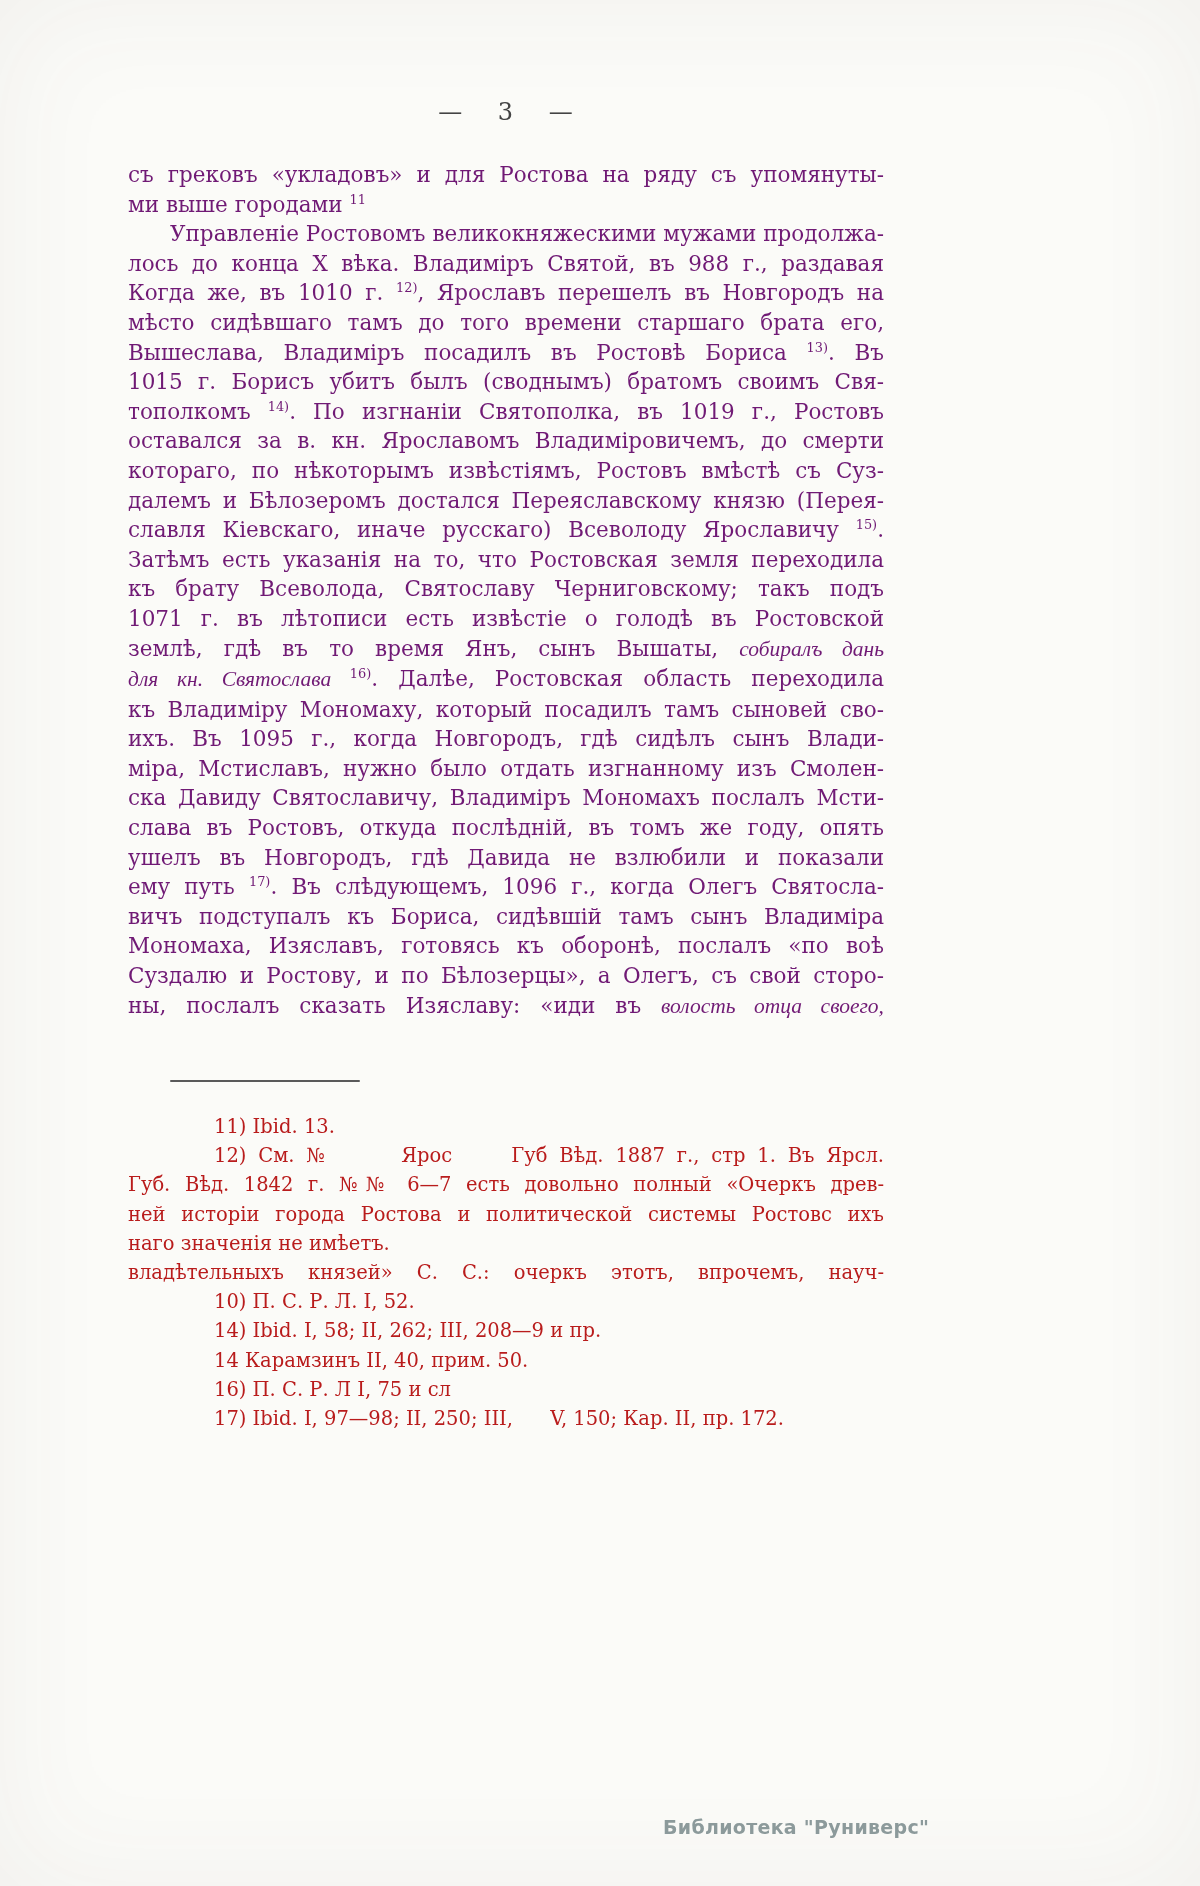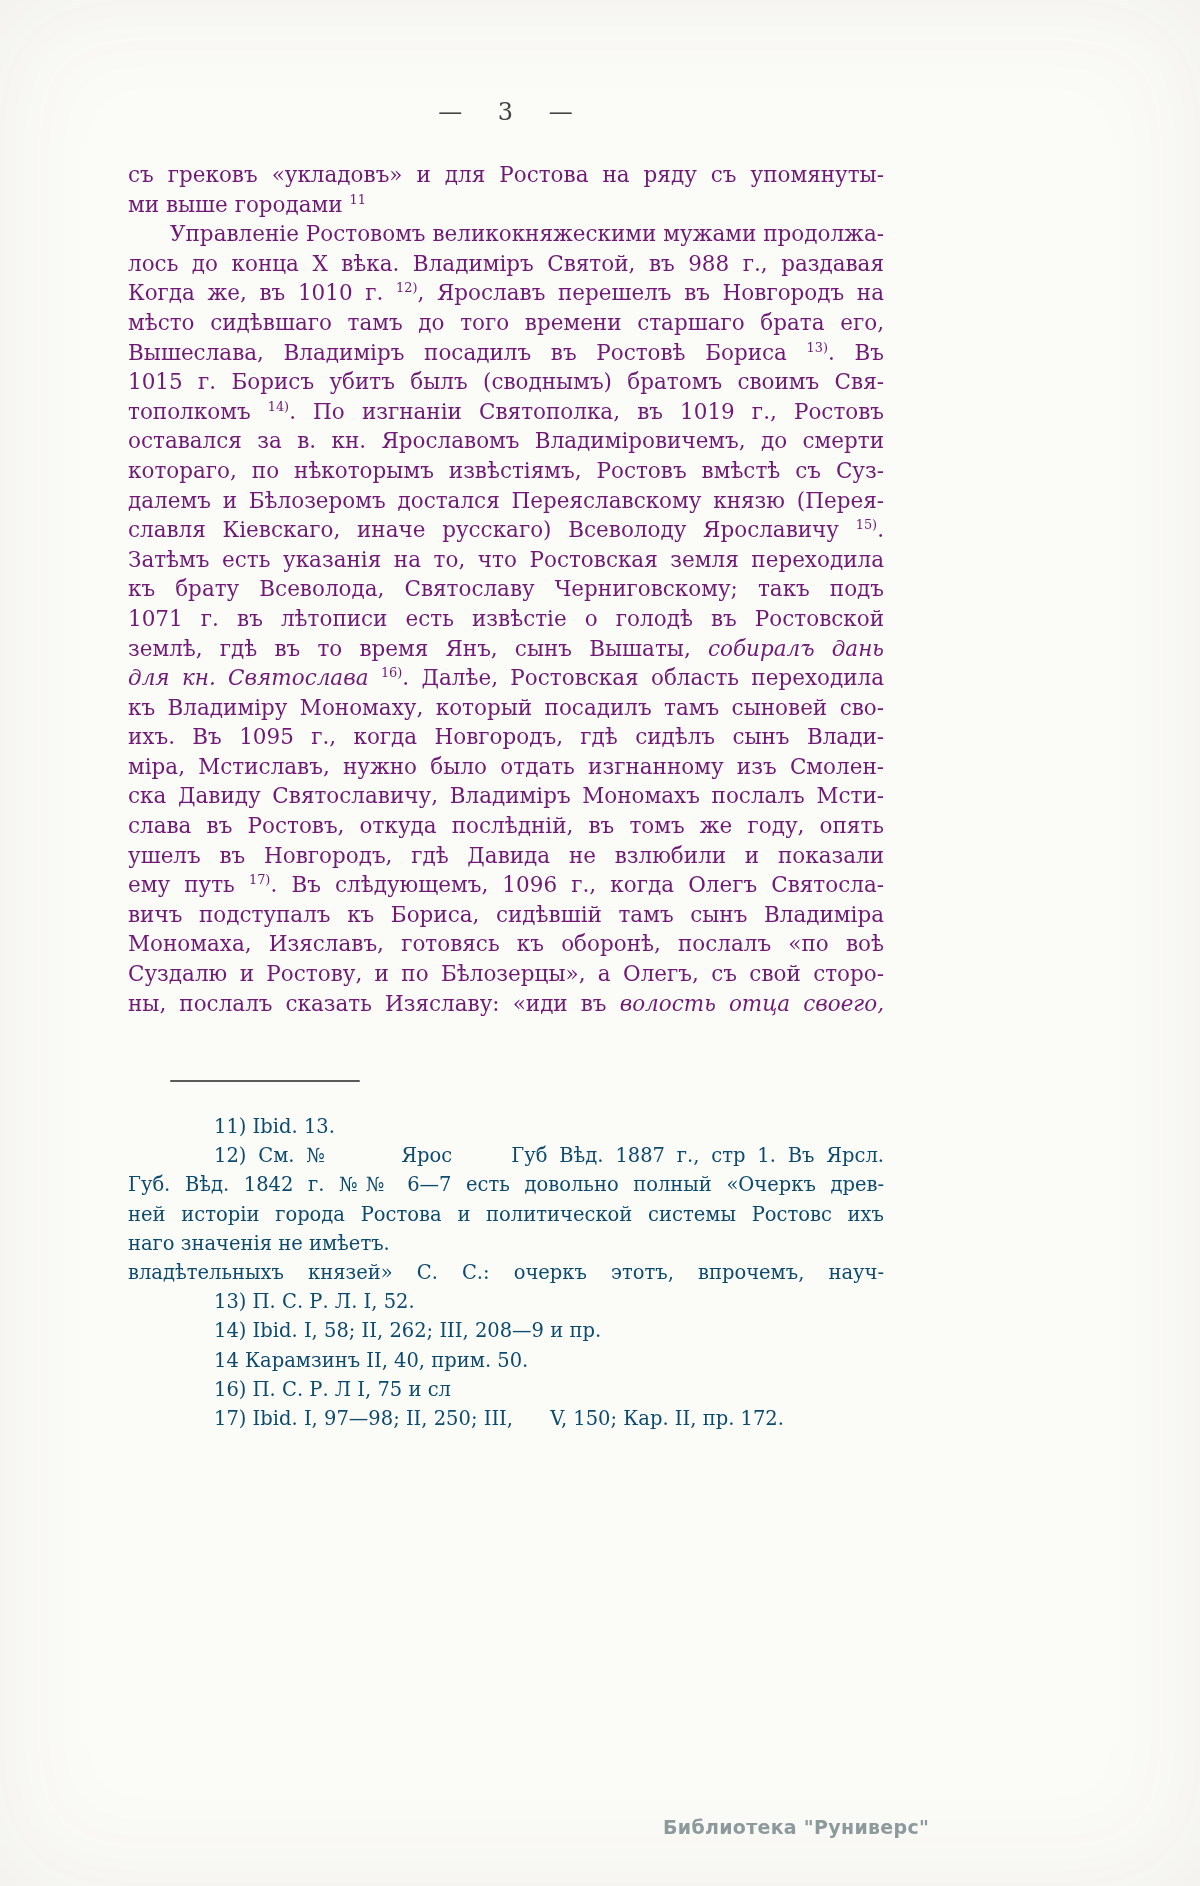--- a/index.html
+++ b/index.html
@@ -40,21 +40,21 @@
   }
   .tline {
     text-align: justify;
     text-align-last: justify;
   }
   .tline.nofill {
     text-align-last: left;
   }
   .body-text .find { text-indent: 42px; }
   .footnotes .find { text-indent: 86px; }
-  .it { font-style: italic; }
+  .it { font-style: italic; font-family: Liberation Serif, serif; }
   .sup {
     vertical-align: super;
     font-size: 0.6em;
     line-height: 0;
   }
   .footnote-rule {
     position: absolute;
     top: 1080px;
     left: 170px;
     width: 190px;
@@ -62,21 +62,21 @@
     background: #5a5a5a;
     border-radius: 1px;
   }
   .footnotes {
     position: absolute;
     top: 1112px;
     left: 128px;
     width: 756px;
     font-size: 19.5px;
     line-height: 29.2px;
-    color: #0c4a6e;
+    color: #b91c1c;
   }
   .watermark {
     position: absolute;
     top: 1816px;
     left: 663px;
     font-family: "DejaVu Sans", "Liberation Sans", sans-serif;
     font-weight: bold;
     font-size: 19px;
     color: #8c9a9b;
     letter-spacing: 0.3px;
@@ -119,20 +119,20 @@
       <div class="tline"><span>ны, послалъ сказать Изяславу: «иди въ </span><span class="it">волость отца своего,</span></div>
     </div>
   <div class="footnote-rule"></div>
   <div class="footnotes" id="footnotes">
       <div class="tline nofill find"><span>11) Ibid. 13.</span></div>
       <div class="tline find"><span>12) См. №&nbsp;&nbsp;&nbsp;&nbsp;&nbsp; Ярос&nbsp;&nbsp;&nbsp;&nbsp; Губ Вѣд. 1887 г., стр 1. Въ Ярсл.</span></div>
       <div class="tline"><span>Губ. Вѣд. 1842 г. №№ 6—7 есть довольно полный «Очеркъ древ-</span></div>
       <div class="tline"><span>ней исторіи города Ростова и политической системы Ростовс ихъ</span></div>
       <div class="tline nofill"><span>наго значенія не имѣетъ.</span></div>
       <div class="tline"><span>владѣтельныхъ князей» С. С.: очеркъ этотъ, впрочемъ, науч-</span></div>
-      <div class="tline nofill find"><span>13) П. С. Р. Л. I, 52.</span></div>
+      <div class="tline nofill find"><span>10) П. С. Р. Л. I, 52.</span></div>
       <div class="tline nofill find"><span>14) Ibid. I, 58; II, 262; III, 208—9 и пр.</span></div>
       <div class="tline nofill find"><span>14 Карамзинъ II, 40, прим. 50.</span></div>
       <div class="tline nofill find"><span>16) П. С. Р. Л I, 75 и сл</span></div>
       <div class="tline nofill find"><span>17) Ibid. I, 97—98; II, 250; III,&nbsp;&nbsp;&nbsp;&nbsp;&nbsp; V, 150; Кар. II, пр. 172.</span></div>
     </div>
   <div class="watermark">Библиотека "Руниверс"</div>
 </div>
 
 </body></html>

